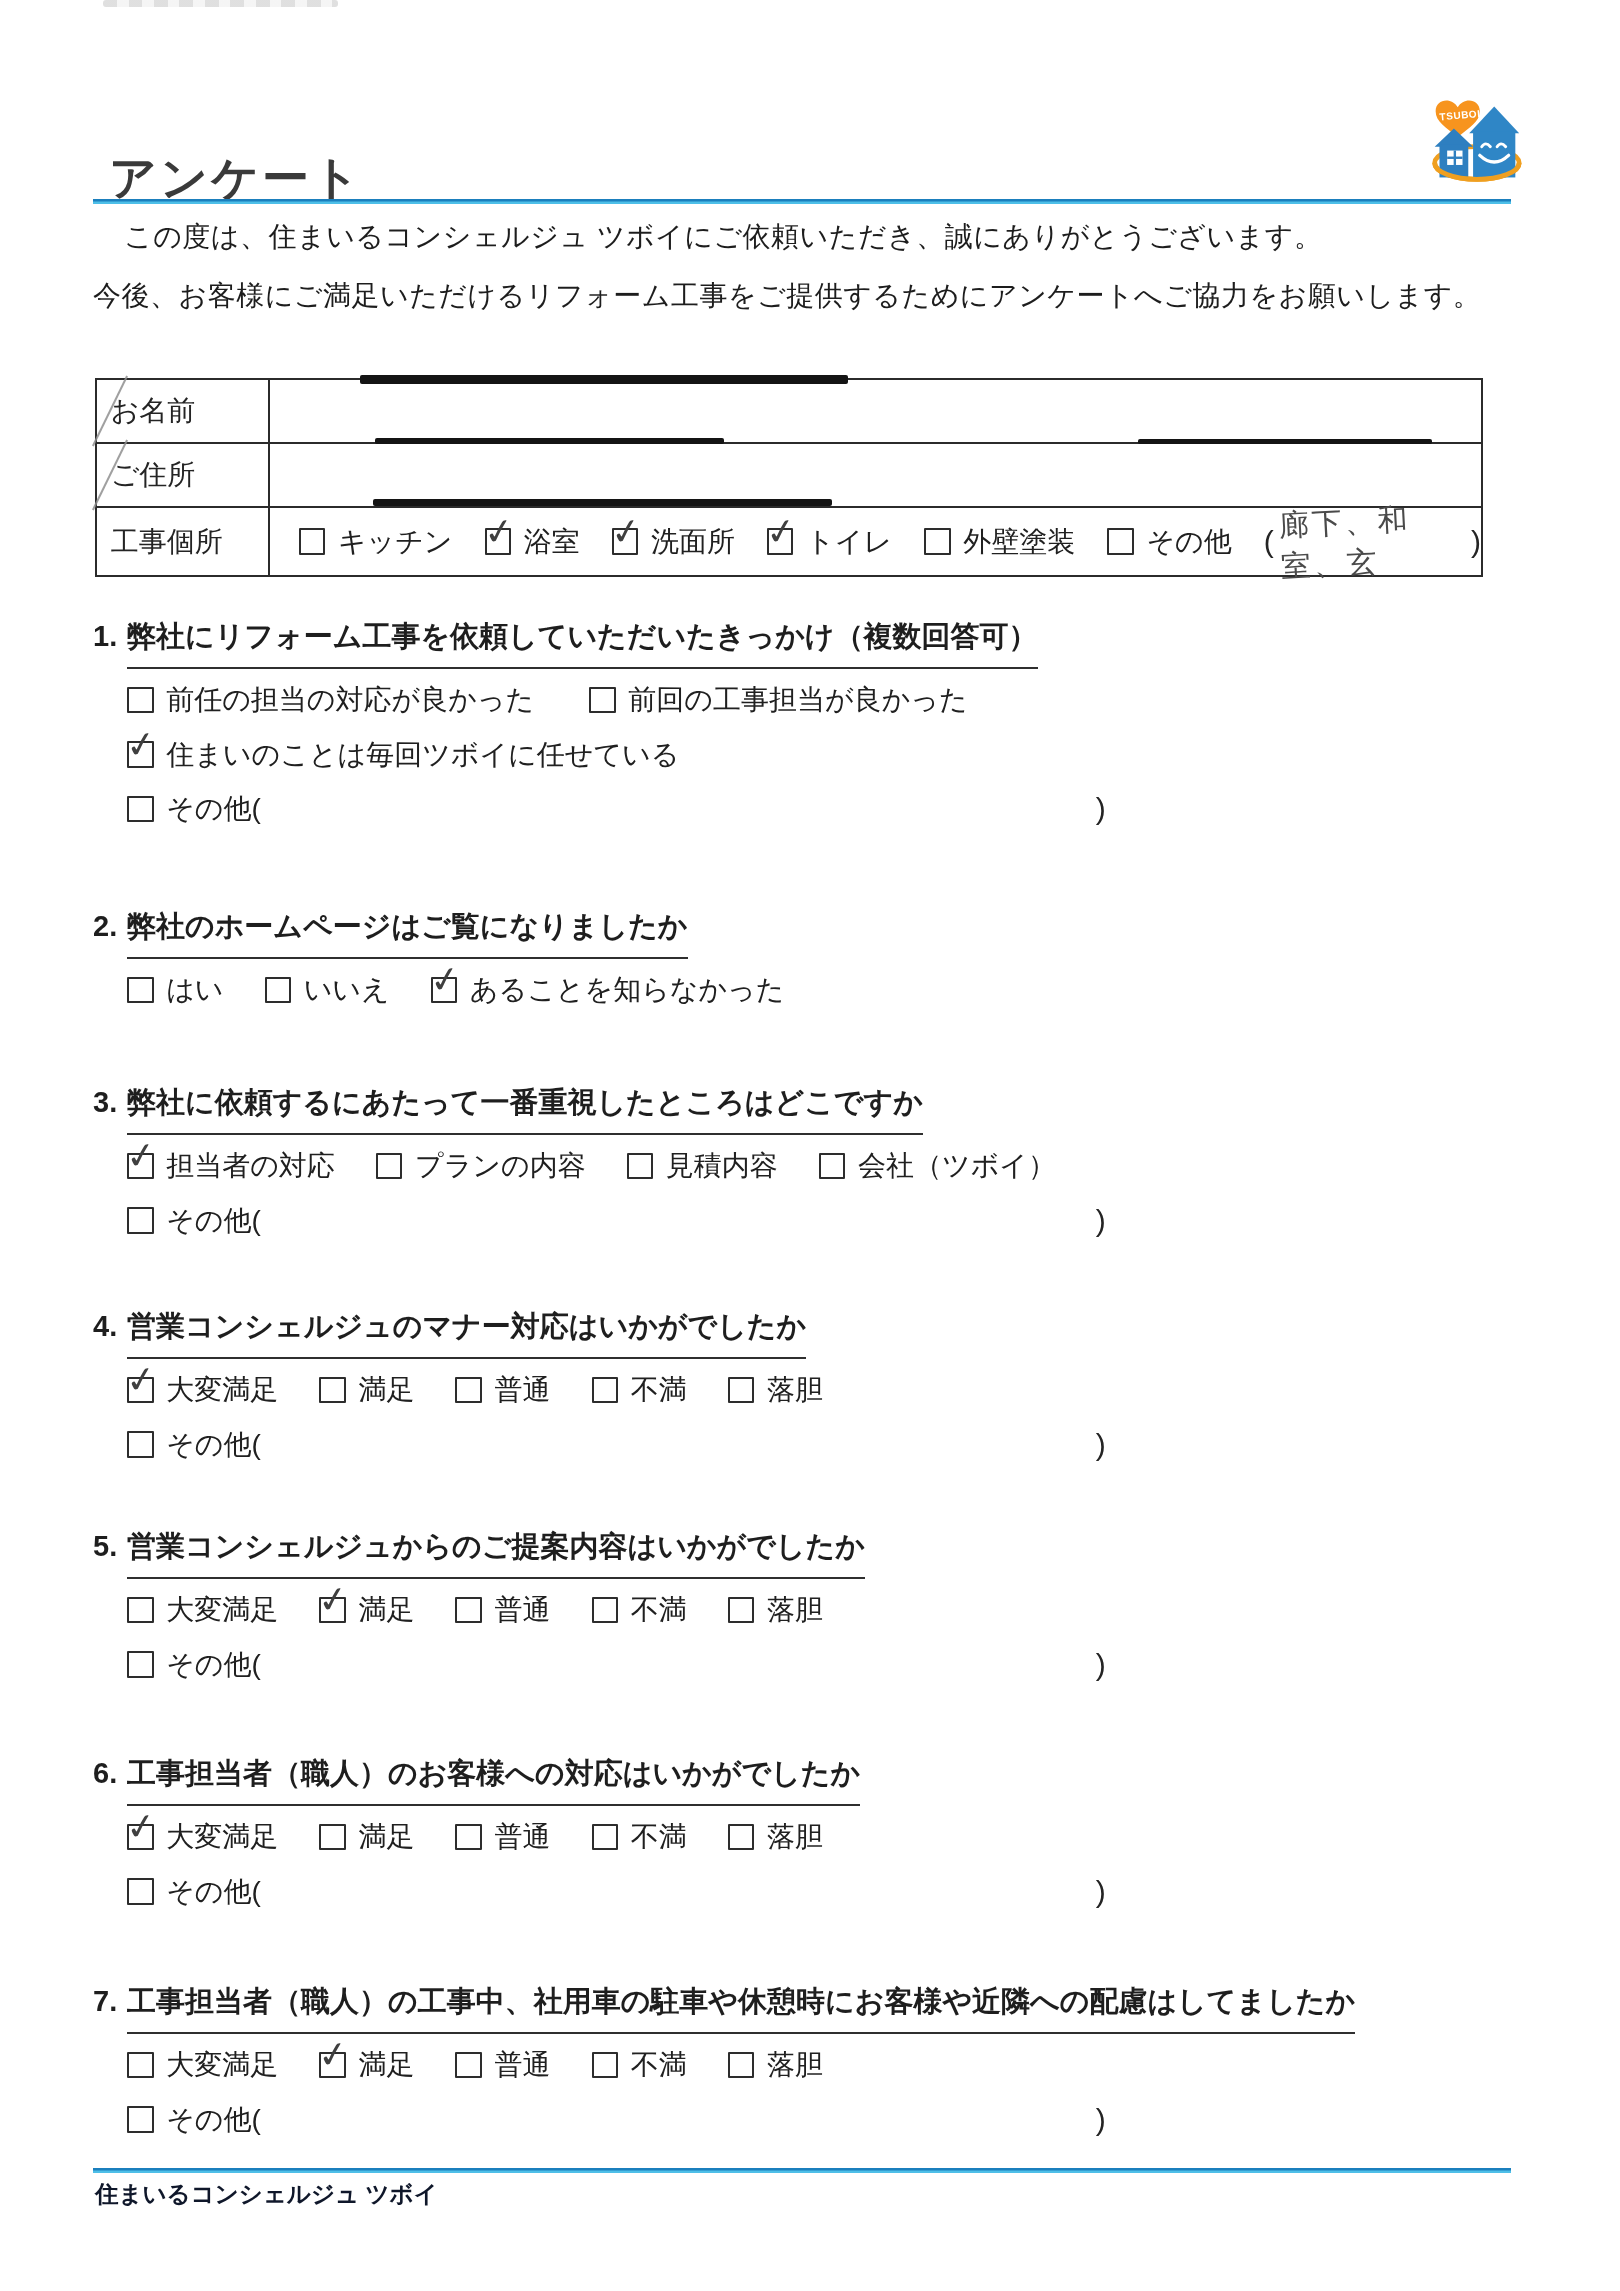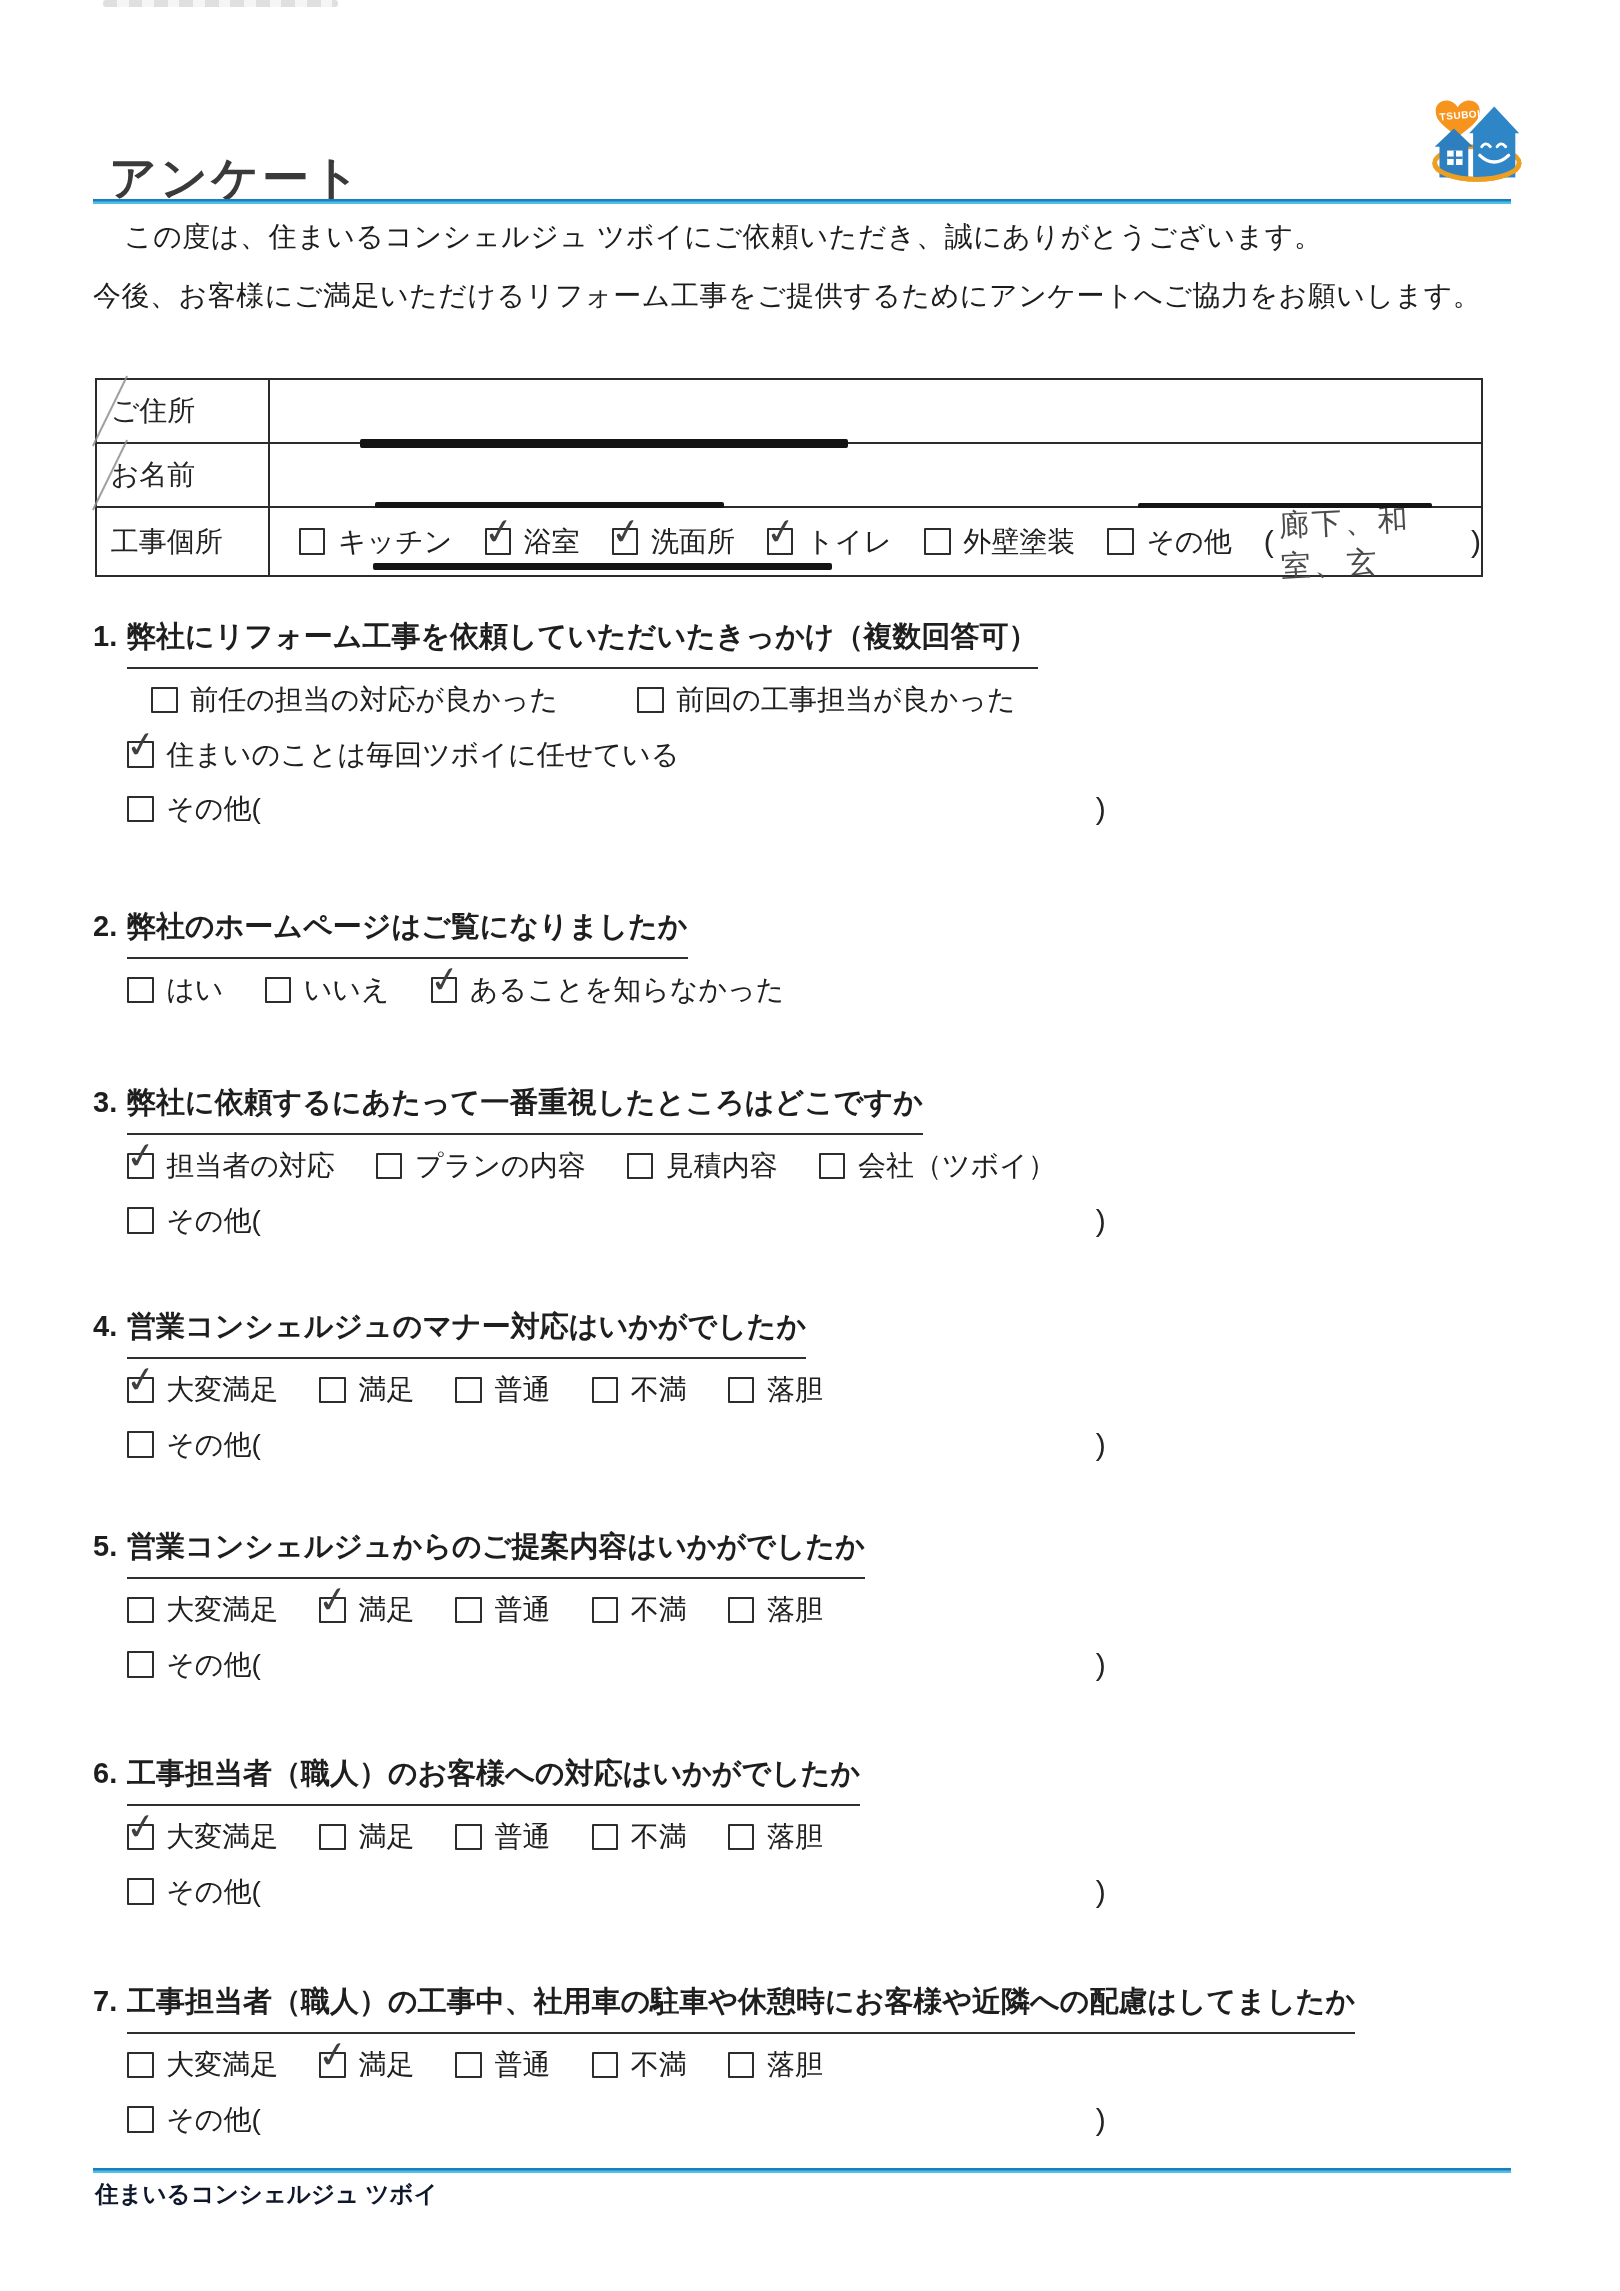--- a/index.html
+++ b/index.html
@@ -51,21 +51,21 @@
   .open-paren,.close-paren{font-size:30px;color:#242424;}
   .handwriting{display:inline-block;min-width:167px;font-size:30px;color:#4a4a4a;
     transform:rotate(-3deg);letter-spacing:2.9px;padding:0 5.9px;}
   
   .question{position:absolute;left:93px;width:1441px;}
   .q-title{font-size:29px;color:#1e1e1e;font-weight:600;white-space:nowrap;margin:0 0 26.5px 0;}
   .q-num{margin-right:9.8px;}
   .q-text{border-bottom:2.9px solid #2f2f2f;padding-bottom:15px;}
   .opt-row{margin-left:34px;display:flex;align-items:center;height:33px;margin-bottom:21.6px;font-size:28px;}
   .opt-row .opt{margin-right:41px;}
-  .opt-row.wide .opt{margin-right:55px;margin-left:24px;}
+  .opt-row.wide .opt{margin-right:55px;}
   .paren-gap{display:inline-block;width:794px;}
   .other-label{margin-left:12.7px;font-size:28px;color:#202020;}
   
   #footer-rule{top:2168px;}
   #footer-text{position:absolute;left:95px;top:2178px;margin:0;font-size:23.5px;font-weight:700;color:#0f172a;}
 </style>
 </head>
 <body>
 
 <div id="page">
@@ -95,37 +95,37 @@
 
   <div class="rule" id="header-rule"></div>
 
   <p class="intro" id="intro1">この度は、住まいるコンシェルジュ ツボイにご依頼いただき、誠にありがとうございます。</p>
   <p class="intro" id="intro2">今後、お客様にご満足いただけるリフォーム工事をご提供するためにアンケートへご協力をお願いします。</p>
 
   <div id="info-table">
     <div class="t-row">
       <div class="t-label">
         <span class="slash"></span>
-        <span>ご住所</span>
-      </div>
-      <div class="t-value"></div>
-    </div>
-    <div class="t-row">
-      <div class="t-label">
-        <span class="slash"></span>
         <span>お名前</span>
       </div>
       <div class="t-value"></div>
       <div class="redact" id="r1"></div>
       <div class="redact" id="r2a"></div>
       <div class="redact" id="r2b"></div>
       <div class="redact" id="r3"></div>
     </div>
     <div class="t-row">
       <div class="t-label">
+        <span class="slash"></span>
+        <span>ご住所</span>
+      </div>
+      <div class="t-value"></div>
+    </div>
+    <div class="t-row">
+      <div class="t-label">
         <span>工事個所</span>
       </div>
       <div class="t-value">
         <div id="work-options">
             <span class="opt">
               <span class="cb"></span>
               <span class="opt-label">キッチン</span>
             </span>
             <span class="opt">
               <span class="cb">

